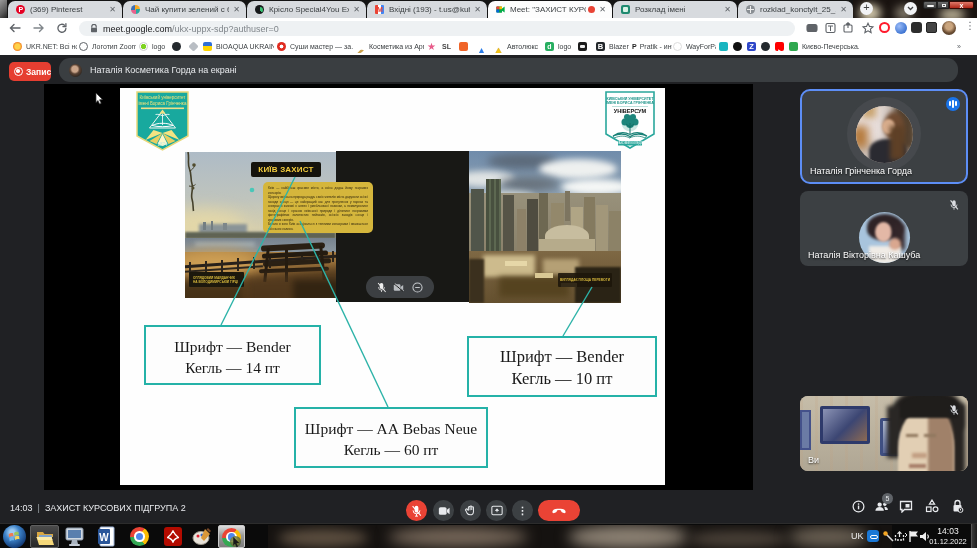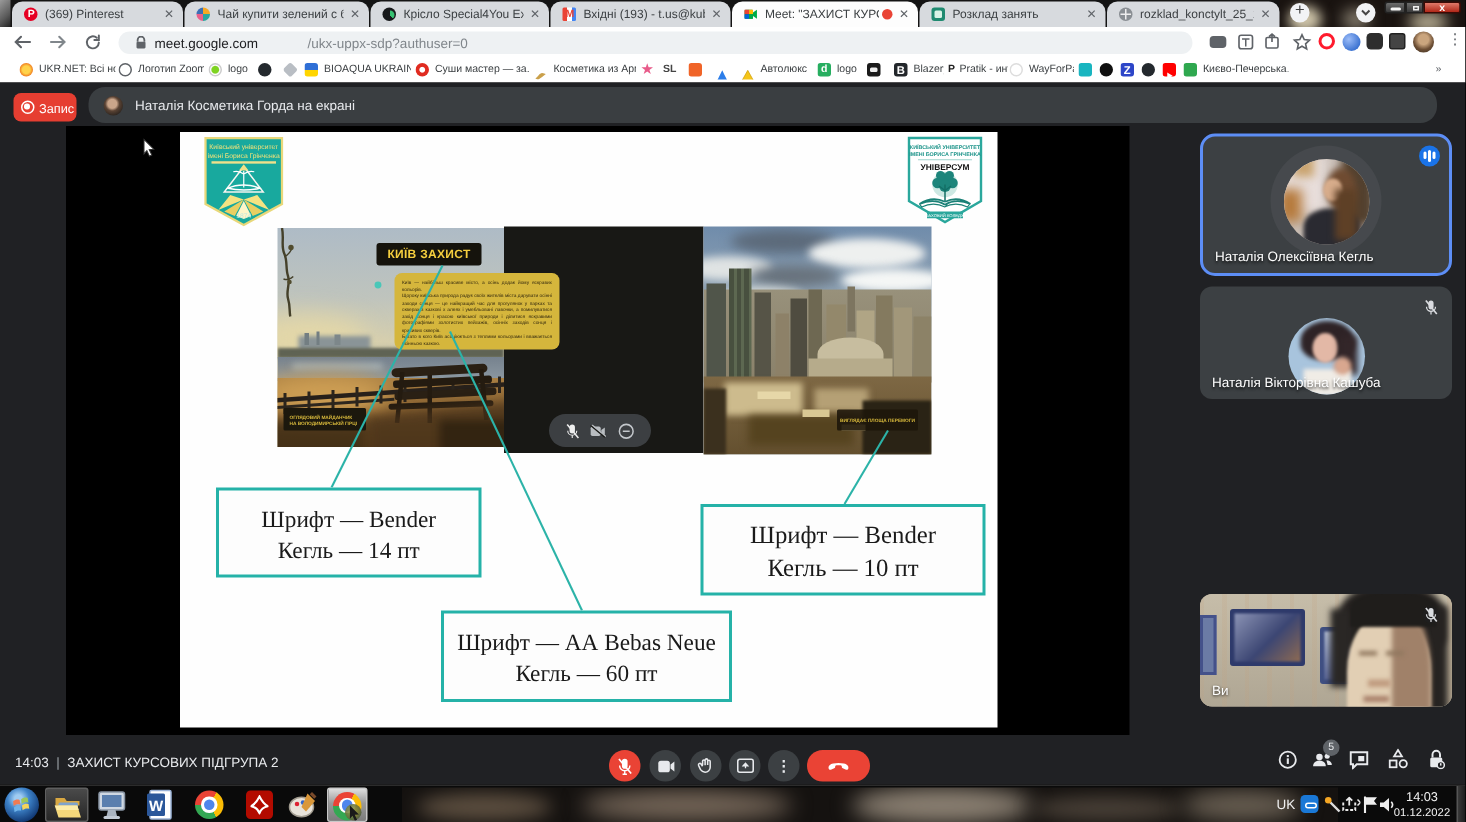--- a/index.html
+++ b/index.html
@@ -89,21 +89,21 @@
       <rect x="9" y="12" width="7" height="8" fill="#00ac47"></rect>
     </svg>
     <span class="ttl">Meet: "ЗАХИСТ КУРСОВИХ</span>
     <span style="width:7px;height:7px;border-radius:50%;background:#e94335;flex:0 0 7px;margin-left:2px;"></span>
     <span class="x">✕</span>
   </div>
   <div class="tab abs" style="left:613px;width:124px;">
     <span class="fav" style="border-radius:2px;background:#1f8a70;">
         <span style="position:absolute;left:2px;top:2px;width:5px;height:5px;background:#d8f3e6;border-radius:1px;"></span>
       </span>
-    <span class="ttl">Розклад занять</span>
+    <span class="ttl">Розклад імені</span>
       <span class="x">✕</span>
   </div>
   <div class="tab abs" style="left:738px;width:115px;">
     <span class="fav" style="background:#8a8f94;">
         <span style="position:absolute;left:1px;top:3.5px;width:7px;height:1px;background:#eee;"></span>
         <span style="position:absolute;left:3.5px;top:1px;width:1px;height:7px;background:#eee;"></span>
       </span>
     <span class="ttl">rozklad_konctylt_25_11.pdf</span>
       <span class="x">✕</span>
   </div>
@@ -129,21 +129,21 @@
       <path d="M3 7h9M6 3.5L2.5 7L6 10.5"></path>
       <path d="M26 7h9M31.5 3.5L35 7L31.5 10.5" stroke="#80868b"></path>
       <path d="M56.5 4.2a4 4 0 1 0 1.4 3.2M57.9 2.6v3h-3" stroke-width="1.3"></path>
     </g>
   </svg>
   <div class="abs" style="left:79px;top:2.5px;width:716px;height:15px;border-radius:8px;background:#eef1f3;"></div>
   <svg class="abs" style="left:90px;top:6px;" width="8" height="9" viewBox="0 0 10 12">
     <path d="M2 5V3.5a3 3 0 0 1 6 0V5" fill="none" stroke="#5f6368" stroke-width="1.6"></path>
     <rect x="1" y="5" width="8" height="6" rx="1" fill="#5f6368"></rect>
   </svg>
-  <div class="abs" style="left:103px;top:5.5px;font-size:9px;color:#202124;">meet.google.com<span style="color:#80868b;margin-left:33px;">/ukx-uppx-sdp?authuser=0</span></div>
+  <div class="abs" style="left:103px;top:5.5px;font-size:9px;color:#202124;">meet.google.com<span style="color:#80868b;">/ukx-uppx-sdp?authuser=0</span></div>
 
   <svg class="abs" style="left:806px;top:4px;" width="70" height="12" viewBox="0 0 70 12">
     <g fill="none" stroke="#5f6368" stroke-width="1.1">
       <rect x="1" y="2.5" width="10" height="7" rx="2" fill="#5f6368"></rect>
       <rect x="20" y="1.5" width="9" height="9" rx="1.5"></rect>
         <path d="M22 4h5M24.5 4v5" stroke-width="1"></path>
       <rect x="38" y="3" width="8" height="7" rx="1"></rect>
         <path d="M42 6V1M40 2.5L42 .8l2 1.7"></path>
       <path d="M62 1.2l1.5 3.2 3.5.4-2.6 2.4.7 3.4-3.1-1.8-3.1 1.8.7-3.4L57 4.8l3.5-.4z"></path>
     </g>
@@ -251,21 +251,21 @@
       <span class="ic" style="background:#2fa84f;border-radius:2px;"></span>
       <span class="lb">Києво-Печерська...</span>
     </div>
   <div class="bm" style="left:957px;">
       <span class="lb" style="color:#5f6368;">»</span>
     </div>
 </div>
 
 <div class="abs" id="meet">
 
-  <div class="abs" style="left:9px;top:7px;width:42px;height:19px;border-radius:5px;background:#e63e31;display:flex;align-items:center;padding-left:5px;">
+  <div class="abs" style="left:9px;top:7px;width:42px;height:19px;border-radius:5px;background:#e63e31;display:flex;align-items:center;padding-left:5px;font-weight:bold;">
     <span style="width:9px;height:9px;border-radius:50%;border:1.3px solid #fff;position:relative;flex:0 0 9px;">
         <span style="position:absolute;left:1.4px;top:1.4px;width:3.6px;height:3.6px;border-radius:50%;background:#fff;"></span>
       </span>
     <span style="color:#fff;font-size:8.5px;margin-left:3px;">Запис</span>
   </div>
 
   <div class="abs" style="left:59px;top:3px;width:899px;height:24px;border-radius:11px;background:#3a3e41;display:flex;align-items:center;padding-left:10px;">
     <span style="width:13px;height:13px;border-radius:50%;background:radial-gradient(circle at 45% 40%,#caa58a 0 28%,#5a4334 45%,#2e2620 75%);flex:0 0 13px;"></span>
     <span style="color:#e8eaed;font-size:9px;margin-left:8px;">Наталія Косметика Горда на екрані</span>
   </div>
@@ -451,21 +451,21 @@
       <div class="abs" style="left:28px;top:6px;width:20px;height:28px;background:#6f4b31;border-radius:50%;filter:blur(2px);"></div>
       <div class="abs" style="left:26px;top:13px;width:13px;height:15px;background:#d8ad8c;border-radius:50%;filter:blur(1.2px);"></div>
       <div class="abs" style="left:13px;top:33px;width:38px;height:27px;background:#2a2a31;border-radius:45% 45% 0 0;filter:blur(1.5px);"></div>
       <div class="abs" style="left:34px;top:20px;width:15px;height:34px;background:#5e4026;filter:blur(2.5px);"></div>
     </div>
     <div class="abs" style="right:6px;top:6px;width:14px;height:14px;border-radius:50%;background:#1a73e8;">
       <span class="abs" style="left:3.4px;top:4.5px;width:1.8px;height:5px;background:#fff;border-radius:1px;"></span>
       <span class="abs" style="left:6.1px;top:3px;width:1.8px;height:8px;background:#fff;border-radius:1px;"></span>
       <span class="abs" style="left:8.8px;top:4.5px;width:1.8px;height:5px;background:#fff;border-radius:1px;"></span>
     </div>
-    <div class="tname">Наталія Олексіївна Кегль</div>
+    <div class="tname">Наталія Грінченка Горда</div>
   </div>
 
   <div class="tile" style="top:136px;">
     <div class="abs" style="left:59px;top:21px;width:51px;height:51px;border-radius:50%;overflow:hidden;background:#a8c4dd;">
       <div class="abs" style="left:8px;top:2px;width:36px;height:26px;background:#2e2326;border-radius:50% 50% 40% 40%;filter:blur(1.5px);"></div>
       <div class="abs" style="left:16px;top:10px;width:17px;height:20px;background:#e3b8a6;border-radius:50%;filter:blur(1px);"></div>
       <div class="abs" style="left:34px;top:12px;width:12px;height:26px;background:#332629;filter:blur(2px);"></div>
       <div class="abs" style="left:10px;top:34px;width:32px;height:18px;background:#f0ece6;filter:blur(1.5px);"></div>
       <div class="abs" style="left:30px;top:26px;width:12px;height:12px;background:#d9a78f;border-radius:50%;filter:blur(1.5px);"></div>
     </div>

